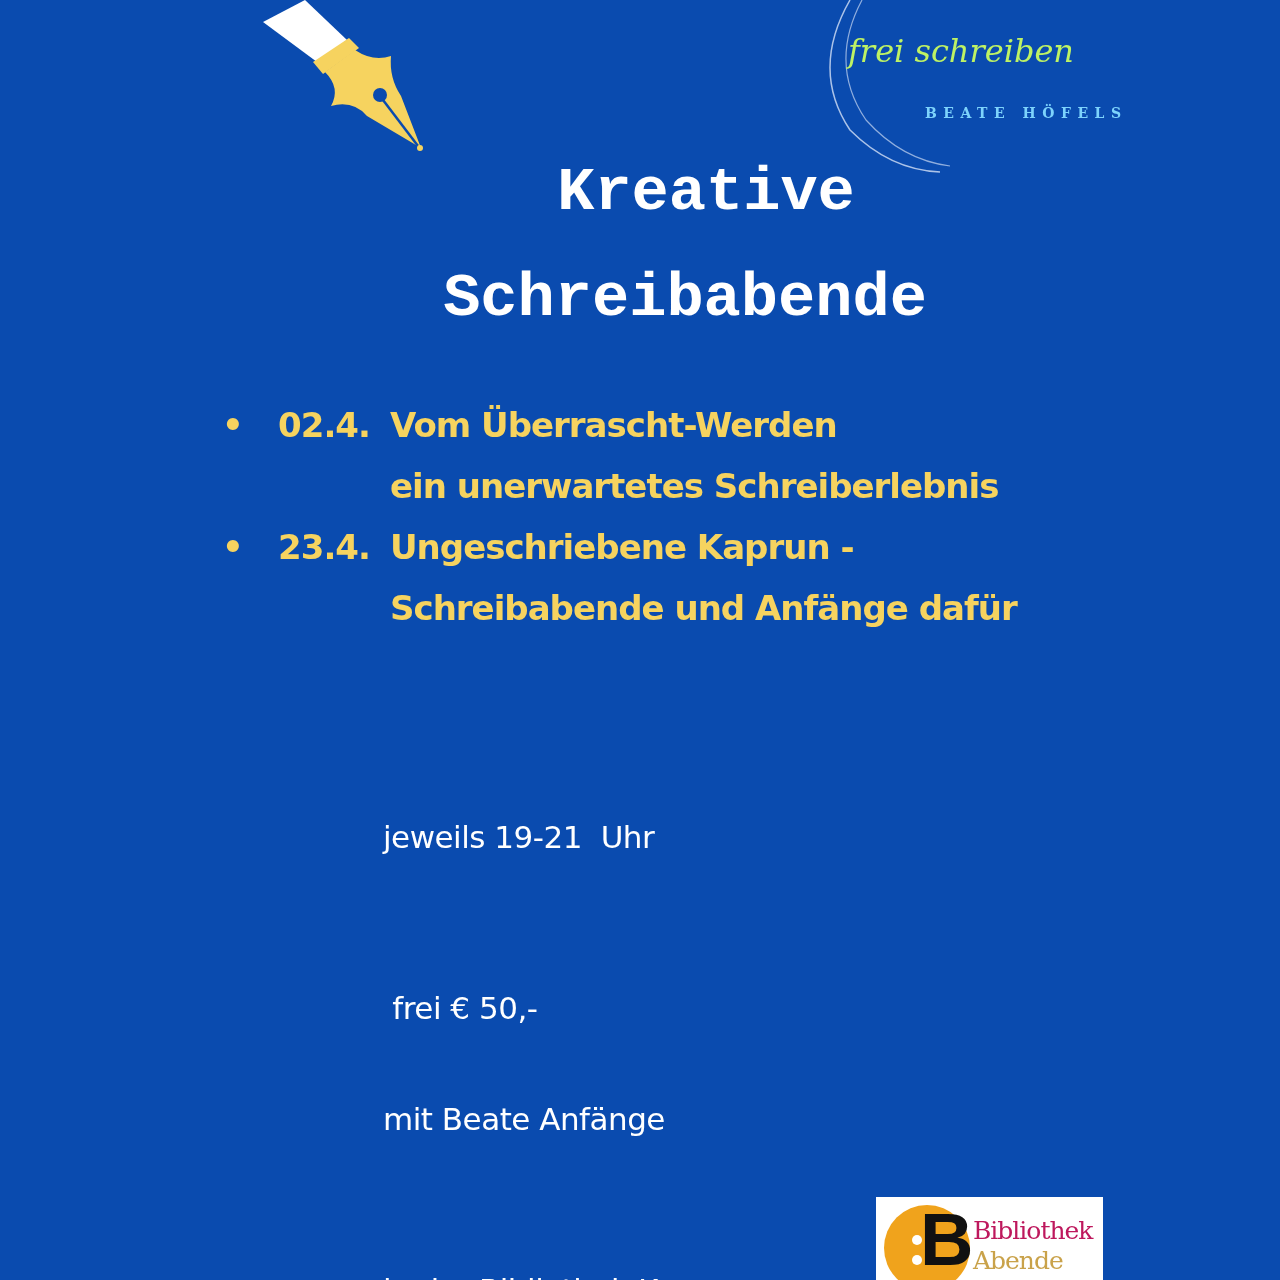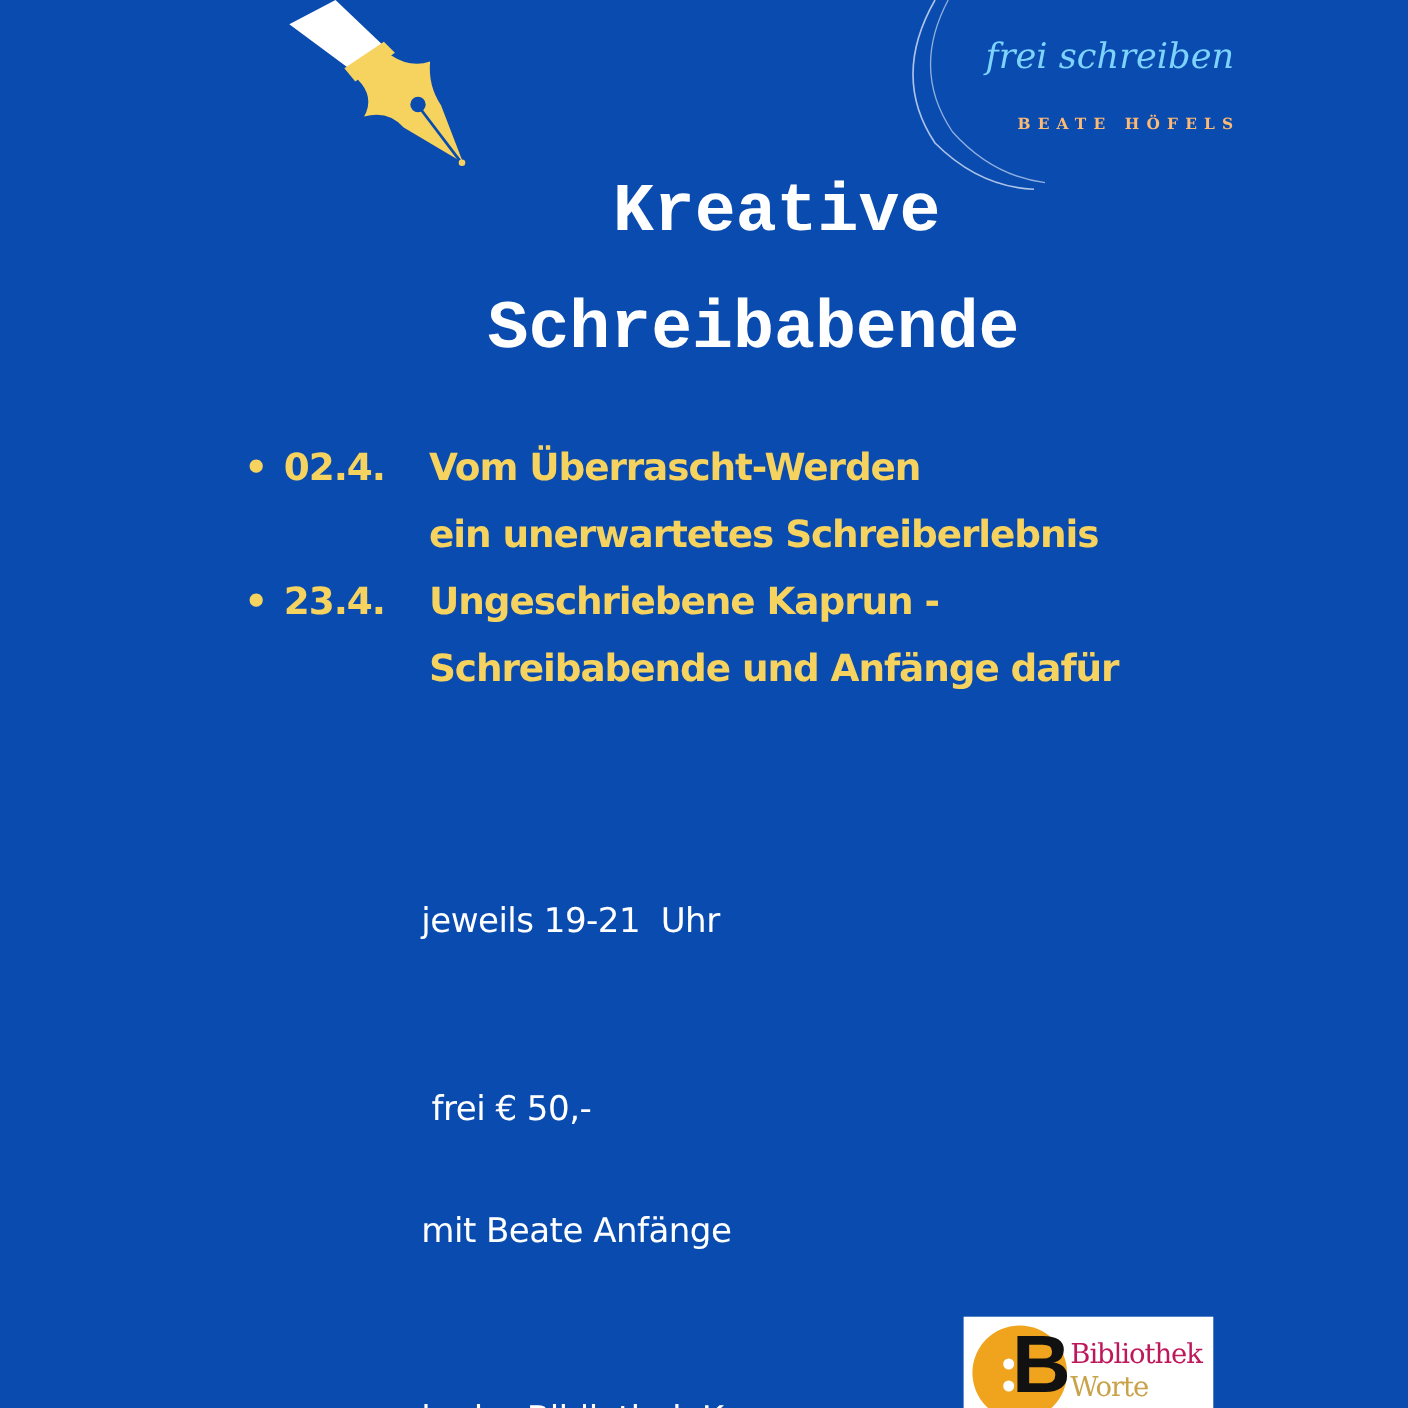--- a/index.html
+++ b/index.html
@@ -29,34 +29,33 @@
       height: 180px;
     }
     .brand svg { position: absolute; left: 0; top: 0; }
     .brand-script {
       position: absolute;
       left: 848px;
       top: 32px;
       font-family: "DejaVu Serif", serif;
       font-style: italic;
       font-size: 32px;
-      color: #7dd3fc;
+      color: #bef264;
       letter-spacing: 0px;
       white-space: nowrap;
-      padding-left: 48px;
     }
     .brand-name {
       position: absolute;
       left: 925px;
       top: 105px;
       font-family: "DejaVu Serif", serif;
       font-weight: bold;
       font-size: 14px;
       letter-spacing: 6.5px;
-      color: #fdba74;
+      color: #7dd3fc;
       white-space: nowrap;
       text-align: right;
     }
     .title {
       position: absolute;
       left: 0;
       width: 1280px;
       text-align: center;
       font-family: "Liberation Mono", "DejaVu Sans Mono", monospace;
       font-weight: bold;
@@ -82,20 +81,21 @@
     .ev-row {
       display: flex;
       white-space: nowrap;
     }
     .ev-bullet {
       width: 36px;
       text-align: left;
     }
     .ev-date {
       width: 132px;
+      text-align: center;
     }
     .ev-indent {
       width: 168px;
     }
 
     .details {
       position: absolute;
       left: 383px;
       color: #ffffff;
       font-family: "DejaVu Sans", sans-serif;
@@ -229,14 +229,14 @@
   
   
 </div>
 
 <div class="lib-logo">
   <div class="lib-circle"></div>
   <div class="lib-dot" style="left:36px; top:38px;"></div>
   <div class="lib-dot" style="left:36px; top:58px;"></div>
   <div class="lib-b">B</div>
   <div class="lib-t1">Bibliothek</div>
-  <div class="lib-t2">Worte</div>
+  <div class="lib-t2">Abende</div>
 </div>
 
 </body></html>

